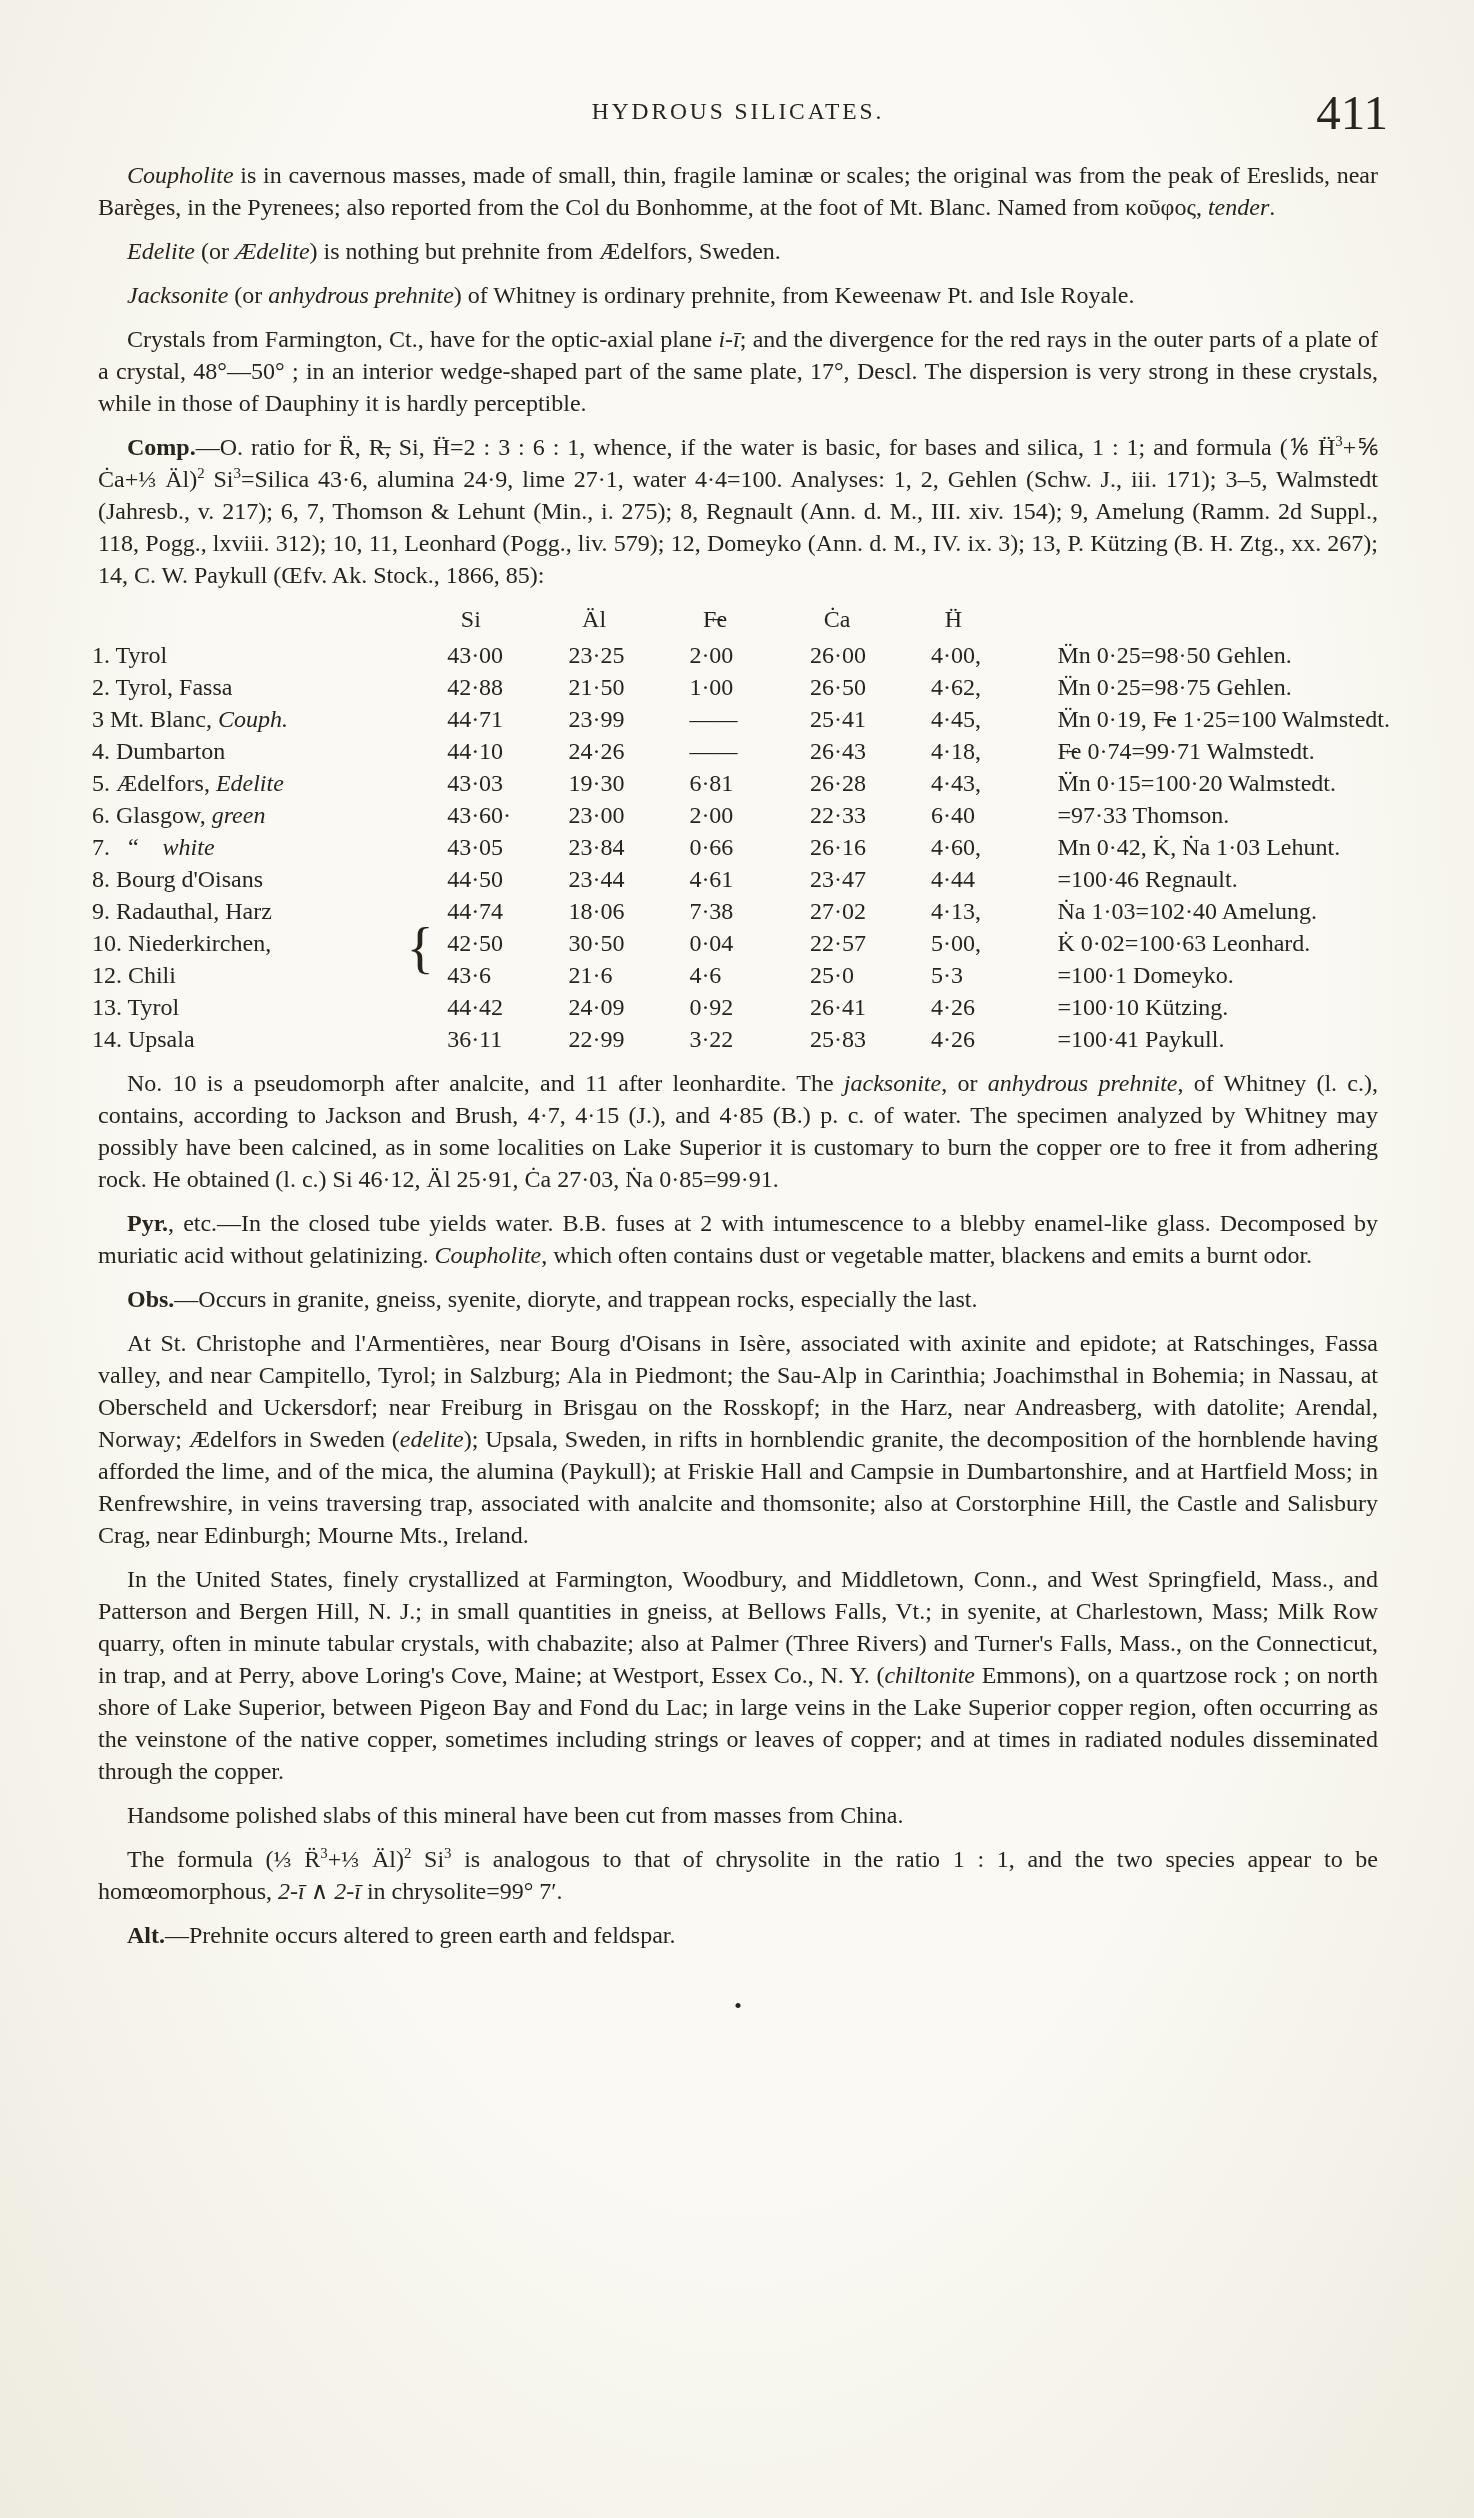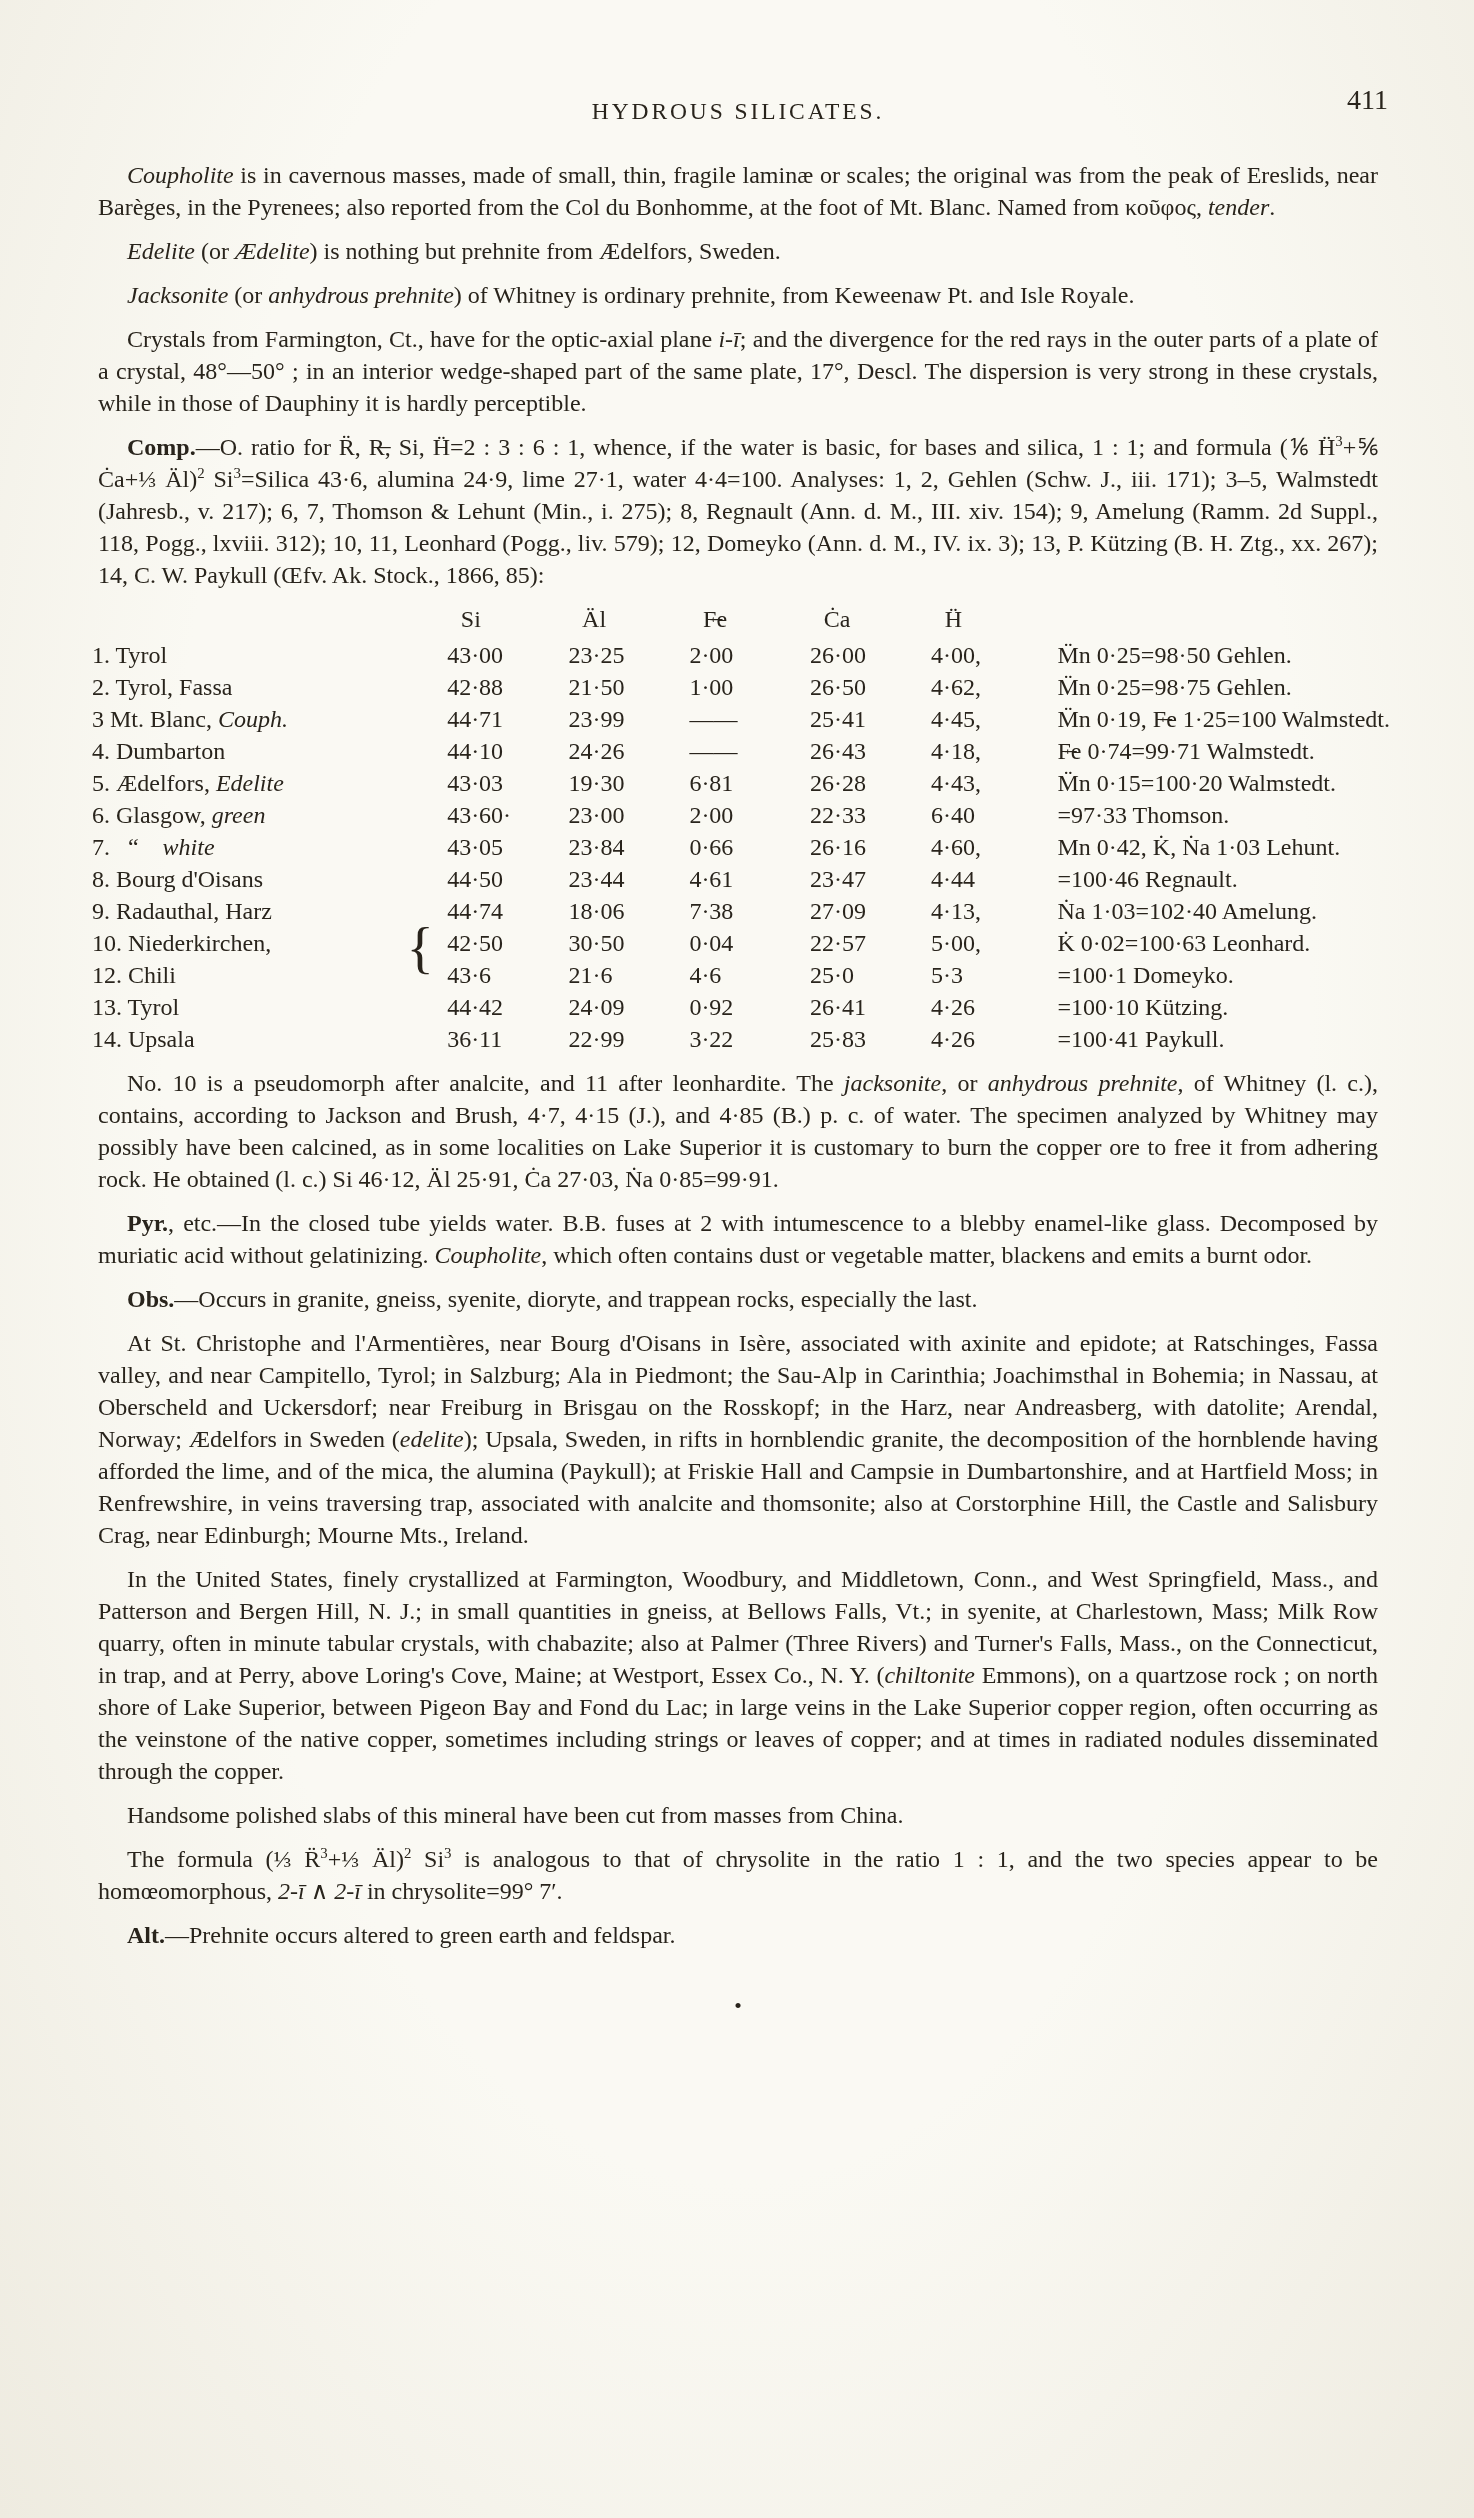--- a/index.html
+++ b/index.html
@@ -5,21 +5,21 @@
   html,body { margin:0; padding:0; }
   body {
     width:1474px; height:2519px; overflow:hidden;
     background: radial-gradient(ellipse at 50% 40%, #faf9f3 55%, #eeebe0 100%);
     font-family: "Liberation Serif", serif;
     color:#29241c;
   }
   .page { position:relative; width:1474px; height:1997px; }
   .header { position:absolute; left:86px; top:90px; width:1304px; height:45px; }
   .running-head { text-align:center; font-size:23.5px; letter-spacing:2.9px; padding-top:7.8px; }
-  .page-number { position:absolute; right:2px; top:-5.9px; font-size:28px; }
+  .page-number { position:absolute; right:2px; top:-5.9px; font-size:49px; }
   .content { position:absolute; left:86px; top:147px; width:1304px; }
   p.para {
     margin:12px; font-size:24px; line-height:32px;
     text-indent:29px; text-align:justify;
   }
   sup { font-size:0.62em; line-height:0; }
   .analyses { border-collapse:collapse; margin:7.8px 0 7.8px 5.9px; }
   .analyses th, .analyses td {
     font-weight:normal; padding:0; font-size:24px; line-height:32px;
     text-align:left; vertical-align:baseline; white-space:nowrap;
@@ -141,21 +141,21 @@
             <td class="c-ca">23·47</td>
             <td class="c-h">4·44</td>
             <td class="c-tail">=100·46 Regnault.</td>
           </tr>
           <tr>
             <td class="c-label">9. Radauthal, Harz</td>
             <td class="c-brace"></td>
             <td class="c-si">44·74</td>
             <td class="c-al">18·06</td>
             <td class="c-fe">7·38</td>
-            <td class="c-ca">27·09</td>
+            <td class="c-ca">27·02</td>
             <td class="c-h">4·13,</td>
             <td class="c-tail">Ṅa 1·03=102·40 Amelung.</td>
           </tr>
           <tr>
             <td class="c-label">10. Niederkirchen,</td>
             <td class="c-brace"><span class="bigbrace">{</span></td>
             <td class="c-si">42·50</td>
             <td class="c-al">30·50</td>
             <td class="c-fe">0·04</td>
             <td class="c-ca">22·57</td>

